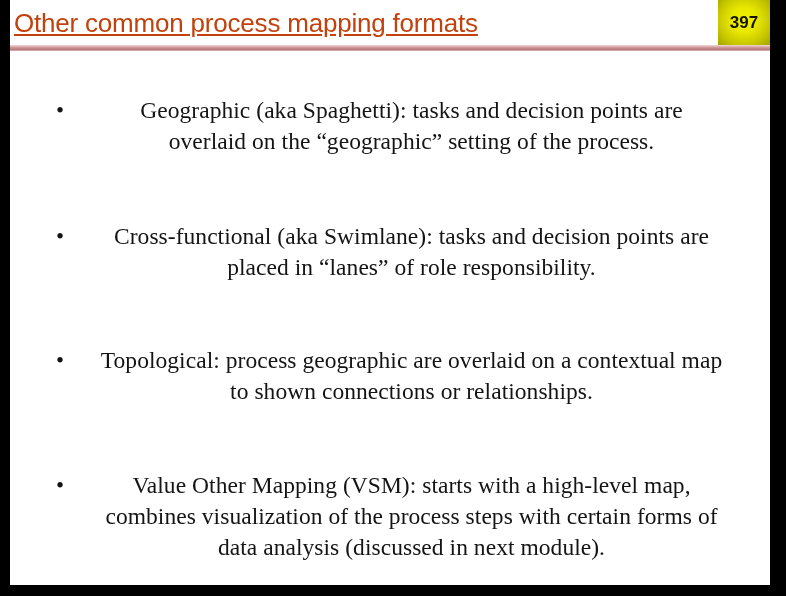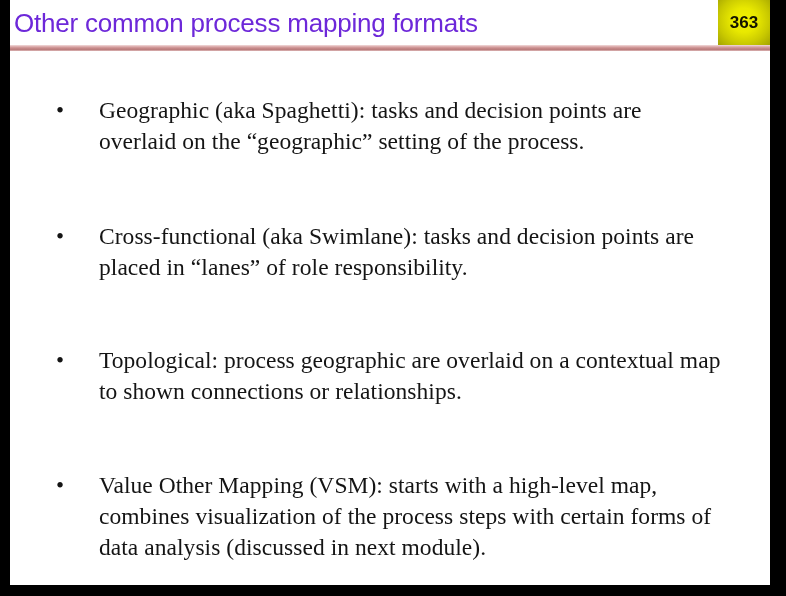--- a/index.html
+++ b/index.html
@@ -44,23 +44,24 @@
   }
   #page-title {
     position: absolute;
     left: 4px;
     top: 6px;
     width: 640px;
     font-family: "Liberation Sans", sans-serif;
     font-size: 26px;
     line-height: 34px;
     font-weight: 400;
-    color: #6d28d9;
+    color: #c2410c;
     letter-spacing: -0.2px;
     white-space: nowrap;
+    text-decoration: underline;
   }
 
   
   #title-rule {
     position: absolute;
     left: 0;
     top: 45px;
     width: 760px;
     height: 6px;
     background: linear-gradient(
@@ -128,21 +129,21 @@
     color: #141414;
     text-align: left;
   }
   .bullet-text {
     display: block;
     margin-left: 43px;
     font-family: "Liberation Serif", serif;
     font-size: 23.5px;
     line-height: 31px;
     color: #141414;
-    text-align: left;
+    text-align: center;
     letter-spacing: 0.05px;
   }
 
   
   #bullet-item-0 { top: 44px;  }
   #bullet-item-1 { top: 170px; }
   #bullet-item-2 { top: 294px; }
   #bullet-item-3 { top: 419px; }
 
   
@@ -162,21 +163,21 @@
 
   <div id="slide-canvas">
 
     <div id="title-bar">
       <div id="page-title">Other common process mapping formats</div>
     </div>
 
     <div id="title-rule"></div>
 
     <div id="page-badge">
-      <div id="page-badge-number">363</div>
+      <div id="page-badge-number">397</div>
     </div>
 
     <div id="bullet-list">
 
       <div class="bullet-item" id="bullet-item-0">
         <span class="bullet-marker">•</span>
         <span class="bullet-text">Geographic (aka Spaghetti): tasks and decision points are overlaid on the “geographic” setting of the process.</span>
       </div>
 
       <div class="bullet-item" id="bullet-item-1">

